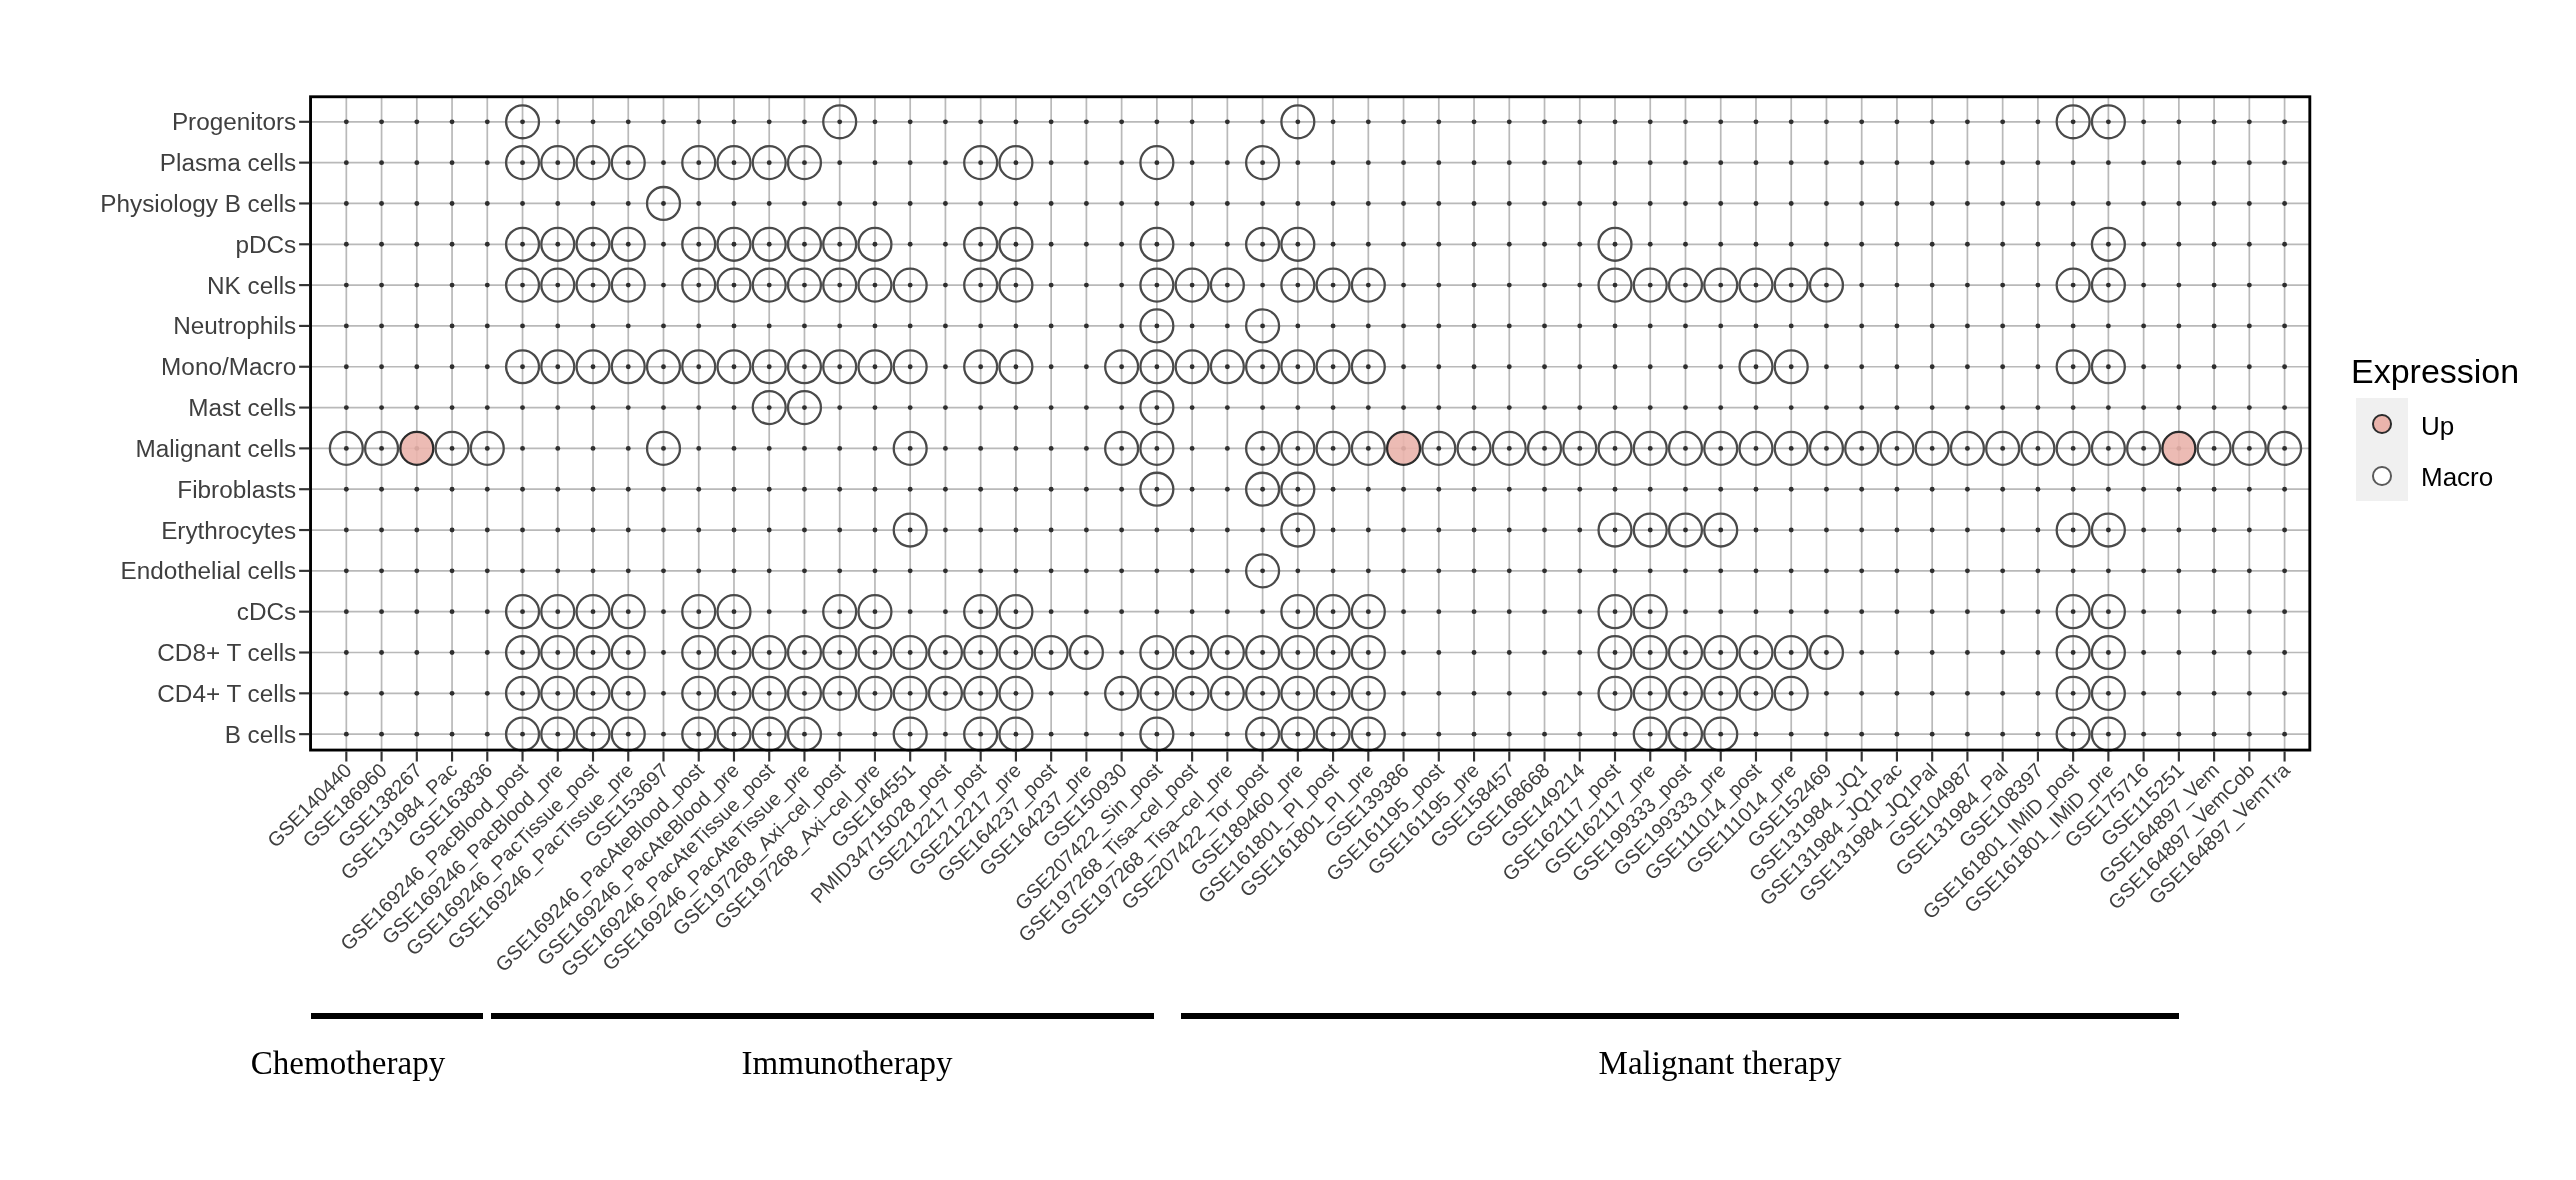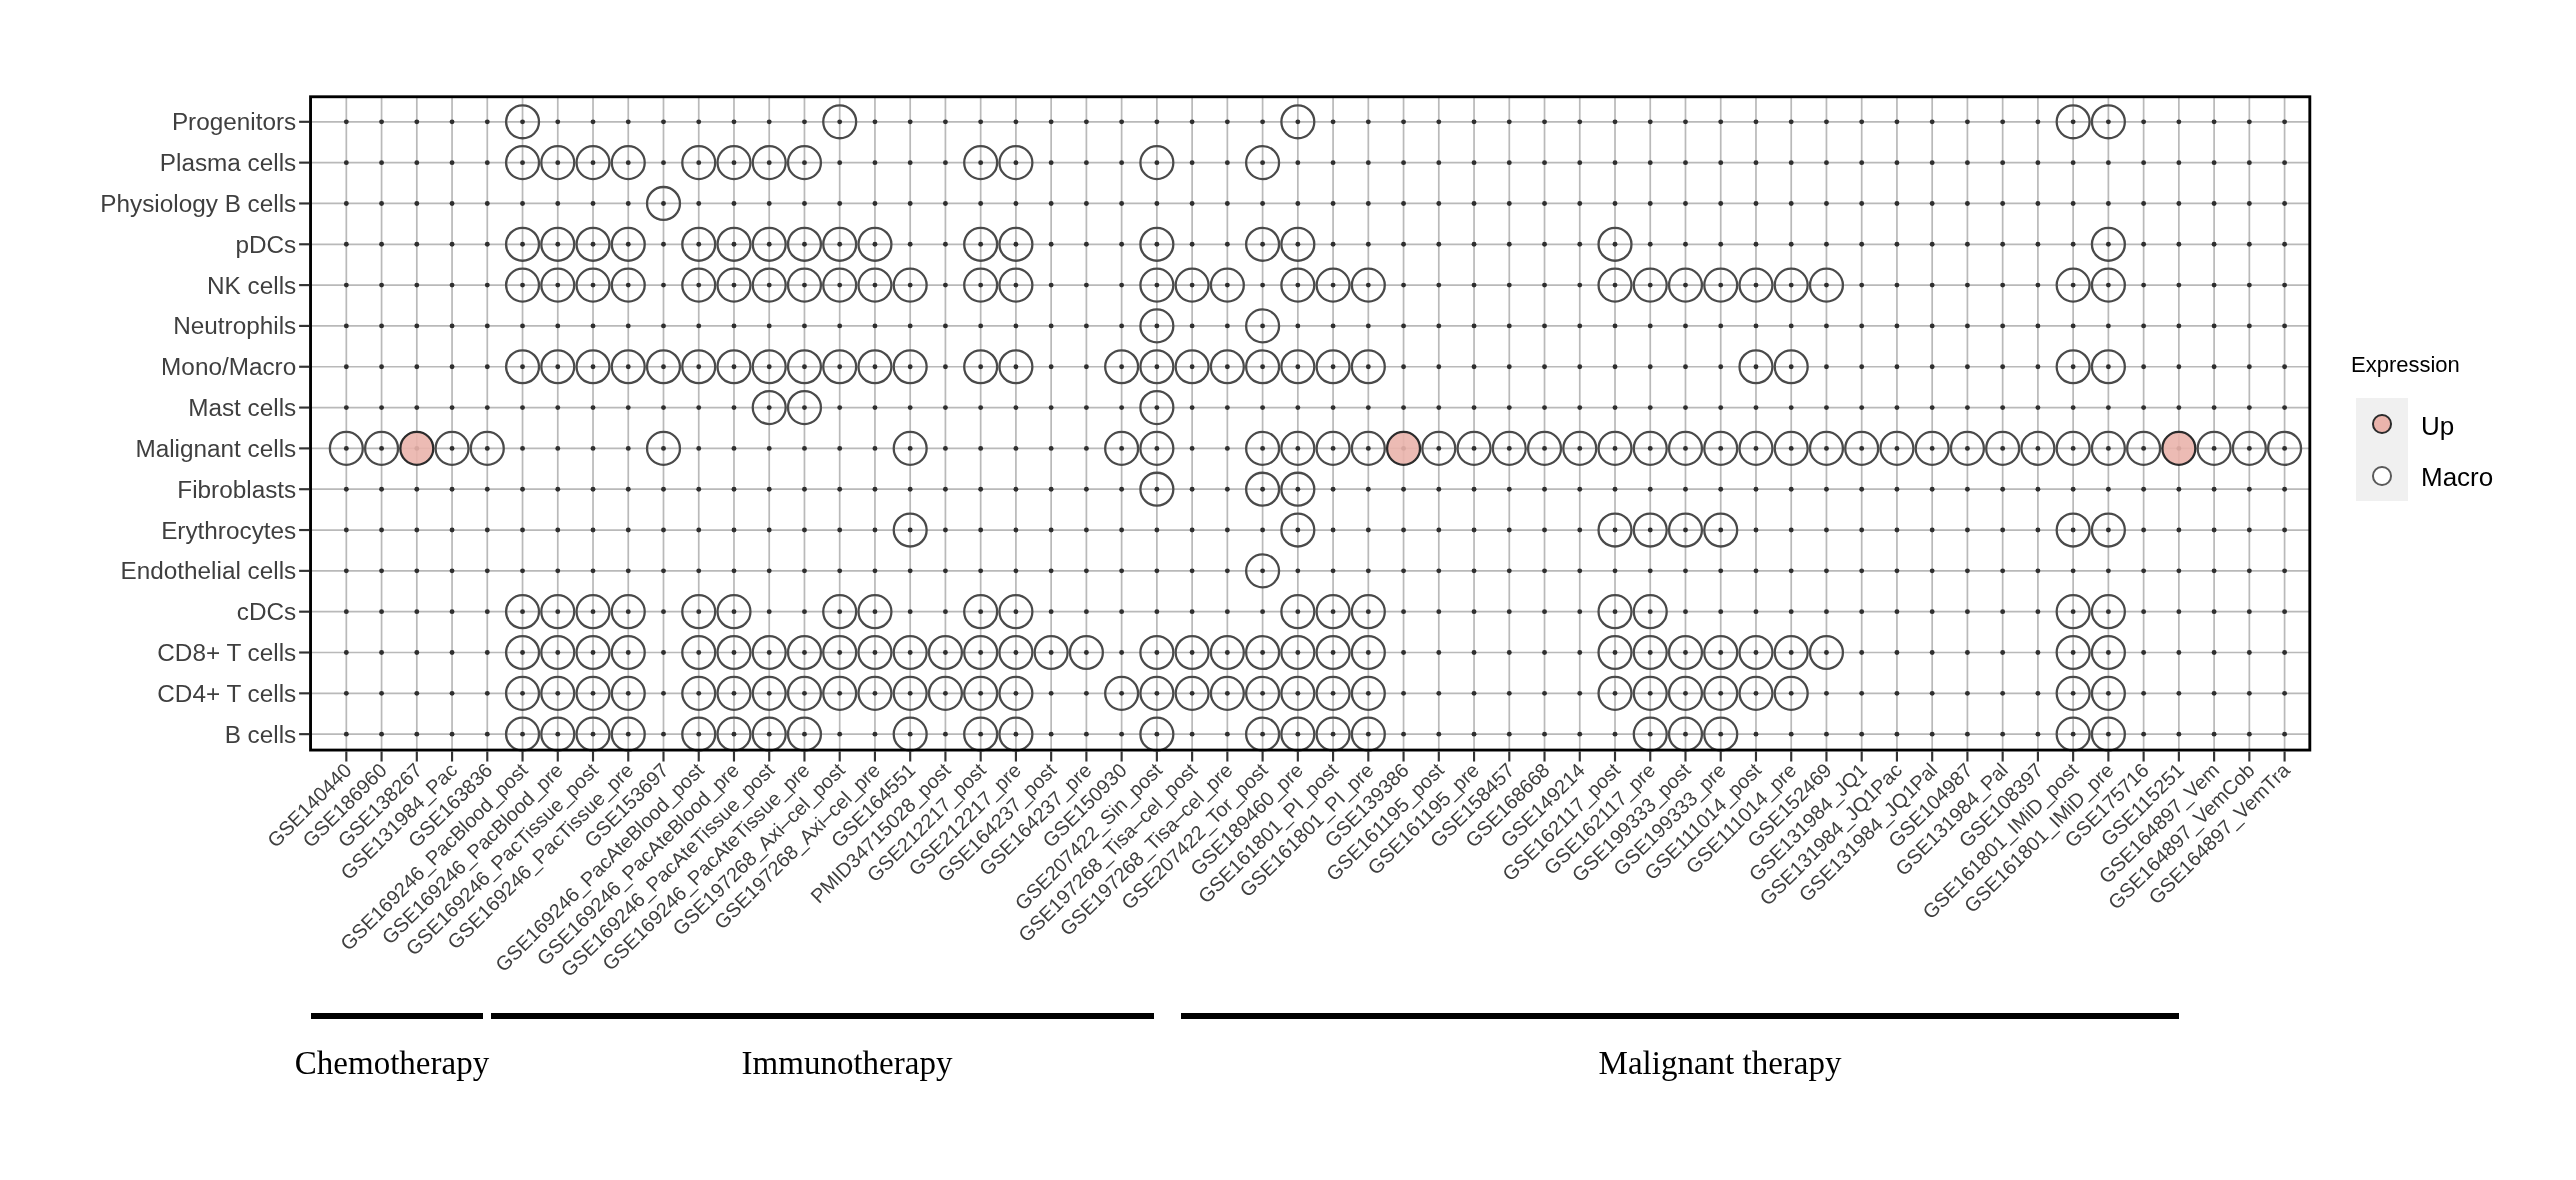--- a/index.html
+++ b/index.html
@@ -1,20 +1,20 @@
 <!DOCTYPE html>
 <html style="font-size:11.4px"><head>
 <meta charset="utf-8">
 <style>
   html,body{margin:0;padding:0;background:#ffffff;}
   .fig{position:relative;width:2576px;height:1181px;background:#ffffff;
        font-family:"Liberation Sans",sans-serif;overflow:hidden;}
   .fig svg{position:absolute;left:0;top:0;}
   .title{position:absolute;left:313px;top:34px;font-size:33px;color:#000;}
-  .legend-title{position:absolute;left:2351px;top:352px;font-size:22px;color:#000;}
+  .legend-title{position:absolute;left:2351px;top:352px;font-size:34px;color:#000;}
   .legend-keys{position:absolute;left:2356px;top:398px;width:52px;height:103px;background:#f0f0f0;}
   .legend-key{width:52px;height:52px;display:flex;align-items:center;justify-content:center;}
   .key-dot{width:15.7px;height:15.7px;border-radius:50%;box-sizing:content-box;}
   .key-dot.up{background:#eab4ac;border:2.1px solid #2b2b2b;}
   .key-dot.none{background:#ffffff;border:2.1px solid #5a5a5a;}
   .legend-label{position:absolute;left:2421px;font-size:26px;color:#000;text-align:right;}
   .legend-label.up{top:411px;}
   .legend-label.none{top:462px;}
   .grp-line{position:absolute;top:1013px;height:6.4px;background:#000;}
   .grp-label{position:absolute;top:1045px;transform:translateX(-50%);
@@ -1396,17 +1396,17 @@
       <span class="key-dot none"></span>
     </div>
   </div>
   <div class="legend-label up">Up</div>
   <div class="legend-label none">Macro</div>
 
   <div class="grp-line" style="left:311px;width:172px;"></div>
   <div class="grp-line" style="left:491px;width:663px;"></div>
   <div class="grp-line" style="left:1181px;width:998px;"></div>
 
-  <div class="grp-label" style="left:348px;margin-left:44px;">Chemotherapy</div>
+  <div class="grp-label" style="left:348px;">Chemotherapy</div>
   <div class="grp-label" style="left:847px;">Immunotherapy</div>
   <div class="grp-label" style="left:1720px;">Malignant therapy</div>
 </div>
 
 
 </body></html>

